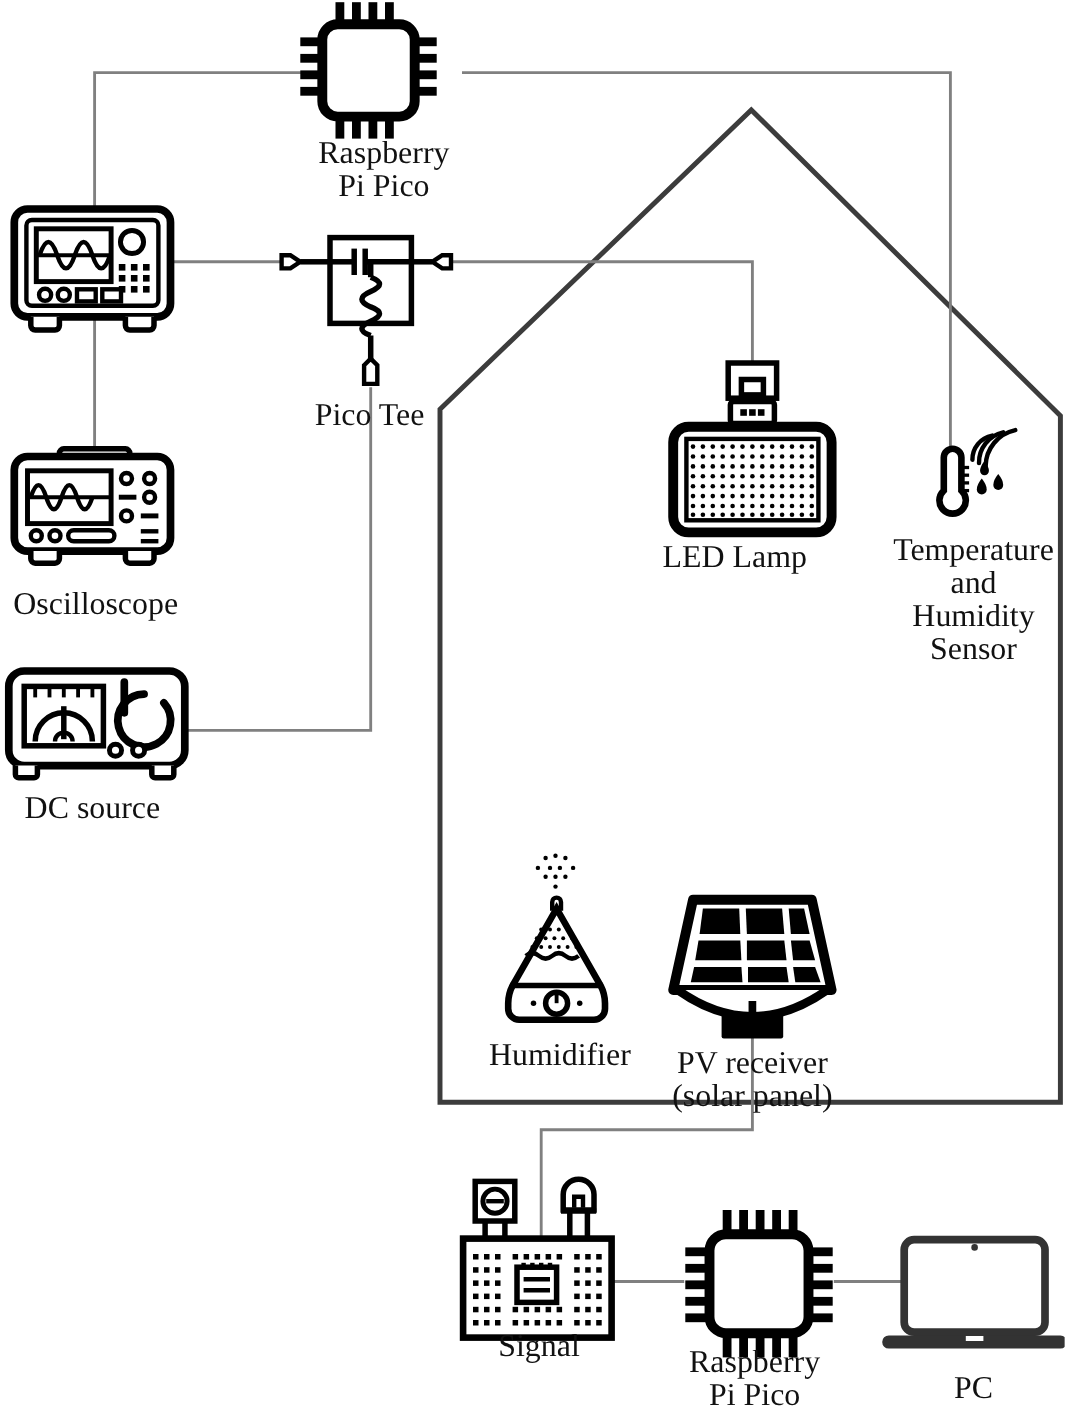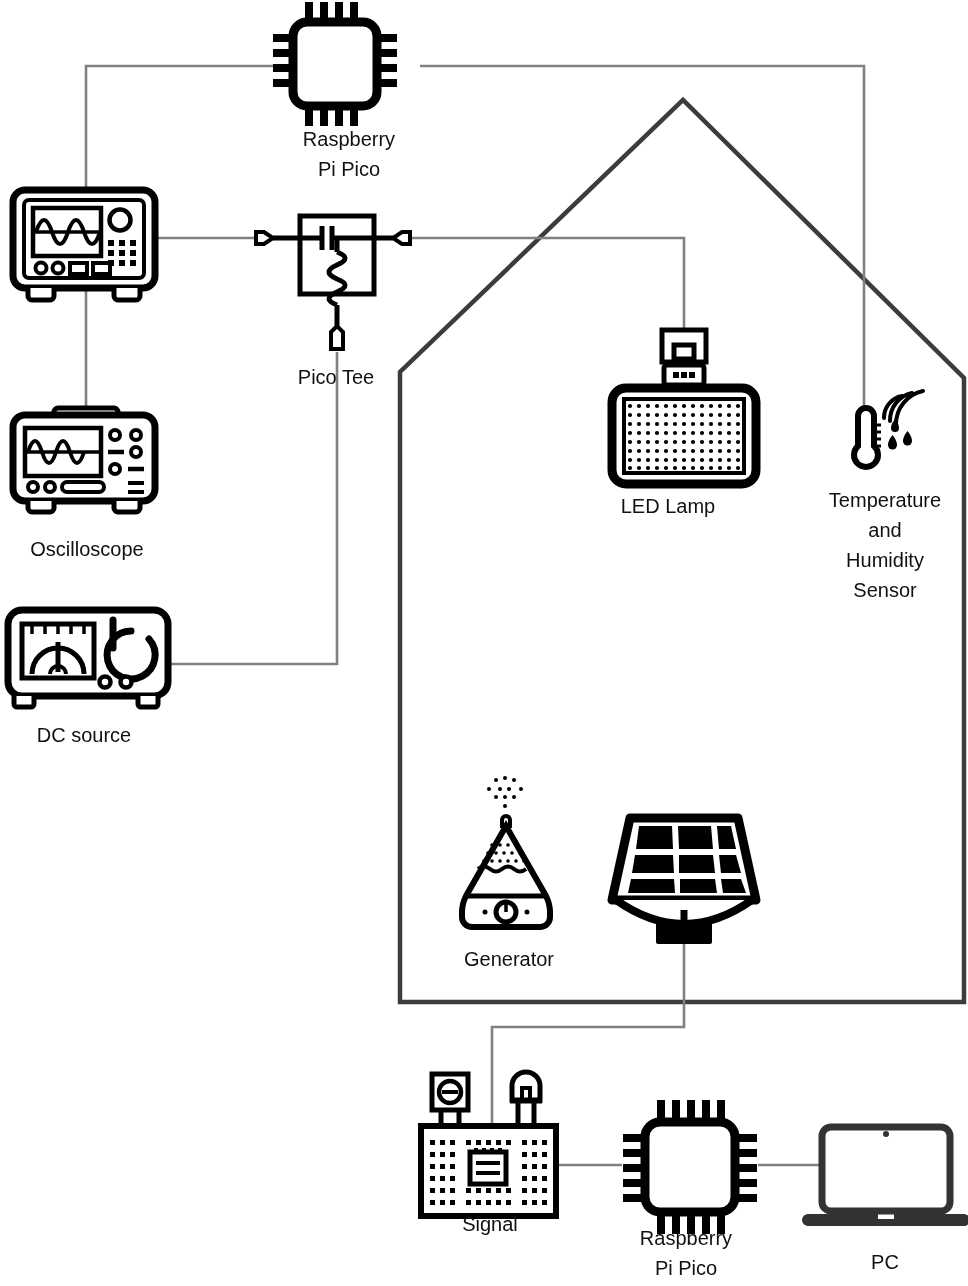--- a/index.html
+++ b/index.html
@@ -1,20 +1,20 @@
 <!DOCTYPE html>
 <html><head>
 <meta charset="utf-8">
 <style>
   html,body{margin:0;padding:0;background:#ffffff;}
   body{font-family:"Liberation Sans","DejaVu Sans",sans-serif;}
   #stage{position:relative;width:968px;height:1286px;background:#fff;overflow:hidden;}
   #stage svg{position:absolute;left:0;top:0;}
-  .lbl{position:absolute;text-align:center;color:#111;font-size:20px;line-height:30px;
-       font-family:Liberation Sans, sans-serif;white-space:pre-line;}
+  .lbl{position:absolute;text-align:center;color:#111;font-size:29px;line-height:30px;
+       font-family:Liberation Serif, serif;white-space:pre-line;}
 </style>
 </head>
 <body>
 
 <div id="stage">
 
 <svg width="968" height="1286" viewBox="0 0 968 1286">
 
   <g>
     <path d="M400 1002 L400 372 L683 100 L964 378 L964 1002 Z" fill="none" stroke="#3c3c3c" stroke-width="4.5" stroke-linejoin="miter" stroke-linecap="butt"></path>
@@ -533,22 +533,24 @@
 
 <div class="lbl" style="left:8px;top:720px;width:152px;">DC source</div>
 
 <div class="lbl" style="left:590px;top:491px;width:156px;">LED Lamp</div>
 
 <div class="lbl" style="left:795px;top:485px;width:180px;">Temperature
 and
 Humidity
 Sensor</div>
 
-<div class="lbl" style="left:437px;top:944px;width:144px;">Generator</div>
-
+<div class="lbl" style="left:437px;top:944px;width:144px;">Humidifier</div>
+
+<div class="lbl" style="left:596px;top:951px;width:176px;">PV receiver
+(solar panel)</div>
 
 <div class="lbl" style="left:428px;top:1209px;width:124px;">Signal</div>
 
 <div class="lbl" style="left:620px;top:1223px;width:132px;">Raspberry
 Pi Pico</div>
 
 <div class="lbl" style="left:845px;top:1227px;width:80px;margin-top:20px;">PC</div>
 
 </div>
 

